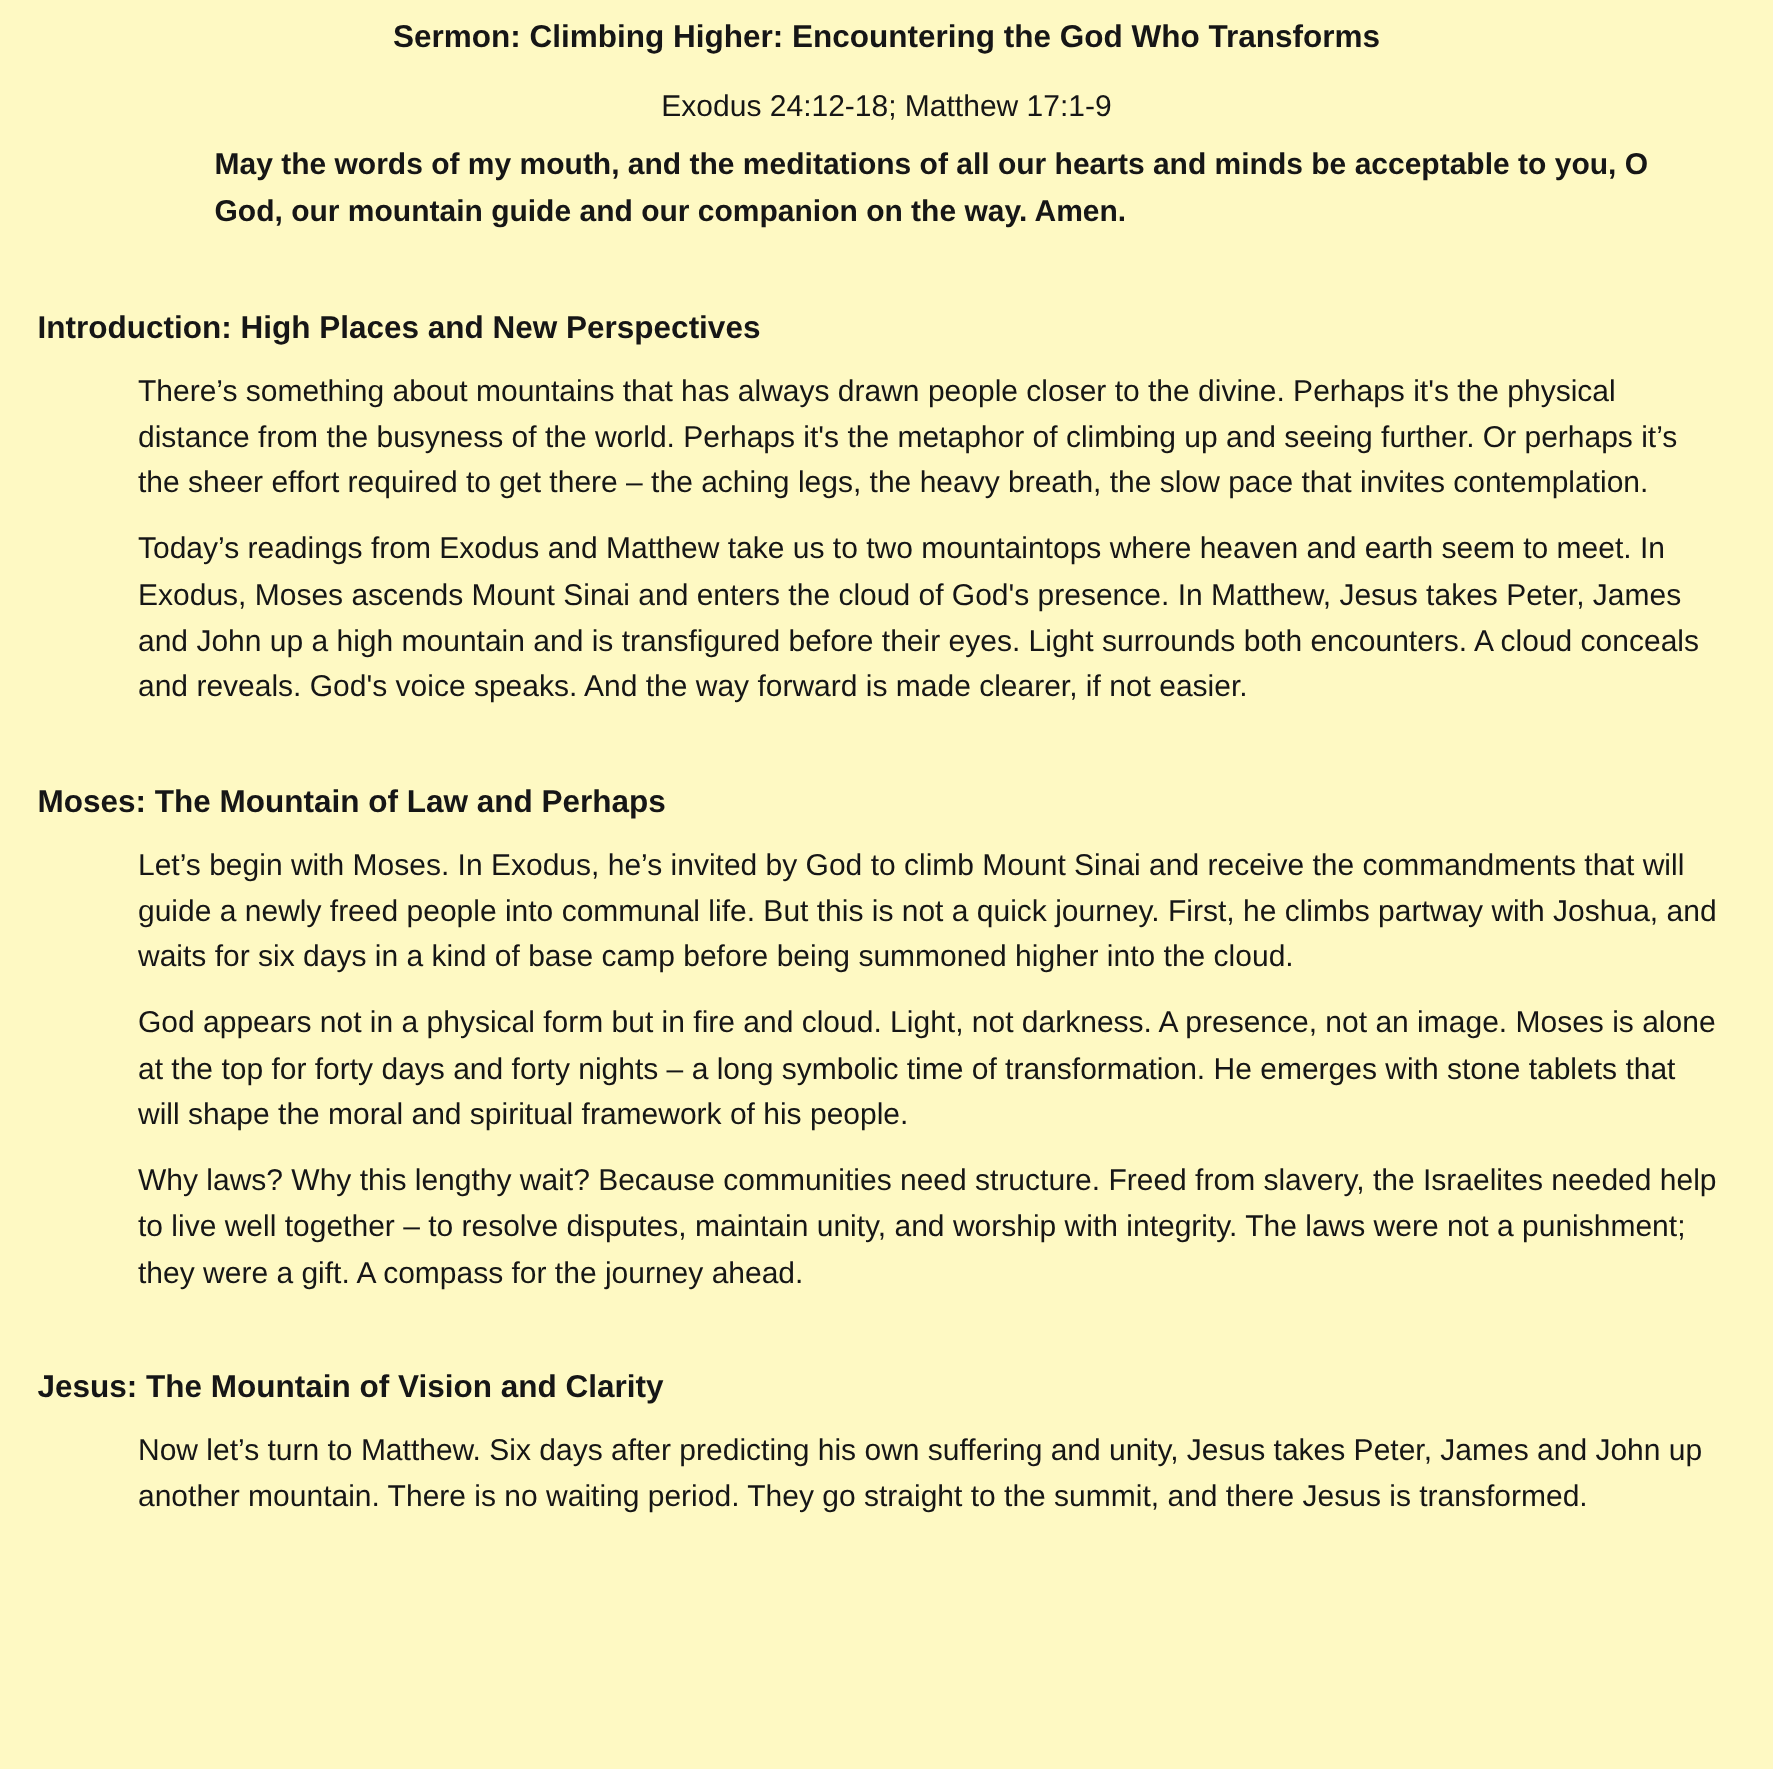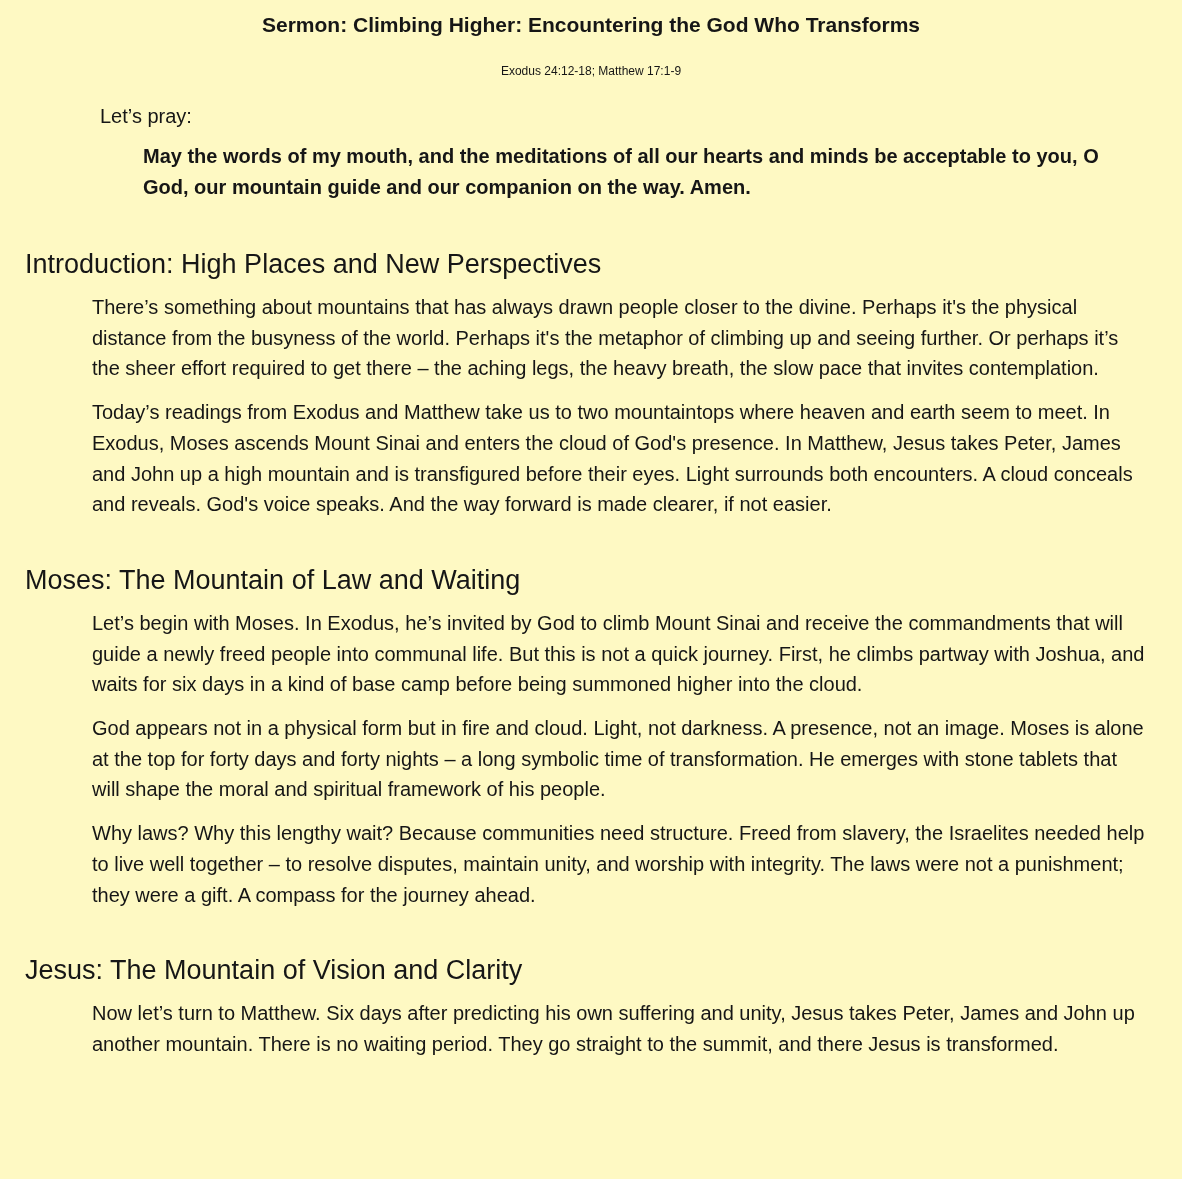--- a/index.html
+++ b/index.html
@@ -20,37 +20,37 @@
   .doc-title {
     margin: 11px 20px 0 20px;
     text-align: center;
     font-size: 21px;
     font-weight: bold;
     line-height: 28px;
   }
   .scripture {
     margin: 18px 20px 0 20px;
     text-align: center;
-    font-size: 12px;
+    font-size: 20px;
     line-height: 28px;
   }
   .prayer-intro {
     margin: 16px 0 0 100px;
     line-height: 30px;
   }
   .prayer {
     margin: 10px 0 0 143px;
     width: 985px;
     line-height: 31px;
     font-weight: bold;
   }
   .section-heading {
     margin: 47px 0 14px 25px;
-    font-size: 27px;
-    font-weight: normal;
+    font-size: 21px;
+    font-weight: bold;
     line-height: 27px;
   }
   .section-heading.first {
     margin-top: 48px;
   }
   .body-para {
     margin: 0 3px 13px 92px;
     width: 1056px;
     line-height: 30.7px;
   }
@@ -59,32 +59,31 @@
 </style>
 </head>
 <body>
 
 <div class="page">
 
   <h1 class="doc-title">Sermon: Climbing Higher: Encountering the God Who Transforms</h1>
 
   <p class="scripture">Exodus 24:12-18; Matthew 17:1-9</p>
 
-  <p class="prayer-intro">Let’s pray:</p>
 
   <p class="prayer">May the words of my mouth, and the meditations of all our hearts and minds be acceptable to you, O God, our mountain guide and our companion on the way. Amen.</p>
 
   <section>
     <h2 class="section-heading first">Introduction: High Places and New Perspectives</h2>
     <p class="body-para">There’s something about mountains that has always drawn people closer to the divine. Perhaps it's the physical distance from the busyness of the world. Perhaps it's the metaphor of climbing up and seeing further. Or perhaps it’s the sheer effort required to get there – the aching legs, the heavy breath, the slow pace that invites contemplation.</p>
     <p class="body-para">Today’s readings from Exodus and Matthew take us to two mountaintops where heaven and earth seem to meet. In Exodus, Moses ascends Mount Sinai and enters the cloud of God's presence. In Matthew, Jesus takes Peter, James and John up a high mountain and is transfigured before their eyes. Light surrounds both encounters. A cloud conceals and reveals. God's voice speaks. And the way forward is made clearer, if not easier.</p>
   </section>
 
   <section>
-    <h2 class="section-heading">Moses: The Mountain of Law and Waiting</h2>
+    <h2 class="section-heading">Moses: The Mountain of Law and Perhaps</h2>
     <p class="body-para">Let’s begin with Moses. In Exodus, he’s invited by God to climb Mount Sinai and receive the commandments that will guide a newly freed people into communal life. But this is not a quick journey. First, he climbs partway with Joshua, and waits for six days in a kind of base camp before being summoned higher into the cloud.</p>
     <p class="body-para">God appears not in a physical form but in fire and cloud. Light, not darkness. A presence, not an image. Moses is alone at the top for forty days and forty nights – a long symbolic time of transformation. He emerges with stone tablets that will shape the moral and spiritual framework of his people.</p>
     <p class="body-para">Why laws? Why this lengthy wait? Because communities need structure. Freed from slavery, the Israelites needed help to live well together – to resolve disputes, maintain unity, and worship with integrity. The laws were not a punishment; they were a gift. A compass for the journey ahead.</p>
   </section>
 
   <section>
     <h2 class="section-heading">Jesus: The Mountain of Vision and Clarity</h2>
     <p class="body-para">Now let’s turn to Matthew. Six days after predicting his own suffering and unity, Jesus takes Peter, James and John up another mountain. There is no waiting period. They go straight to the summit, and there Jesus is transformed.</p>
   </section>
 

